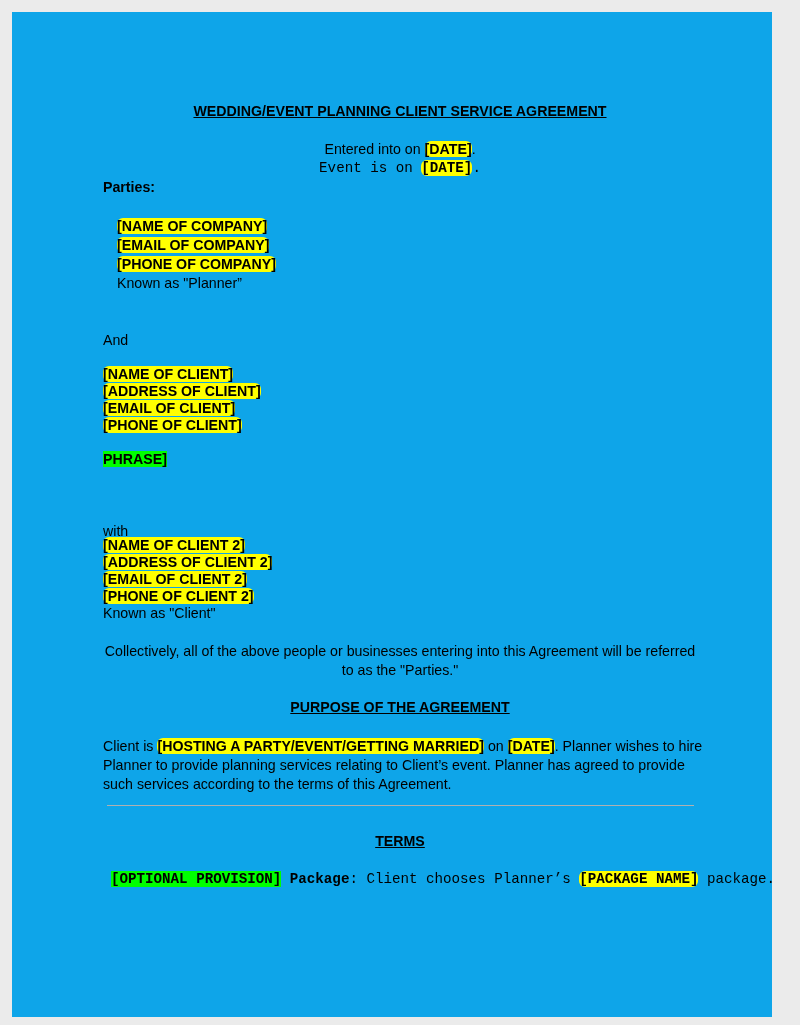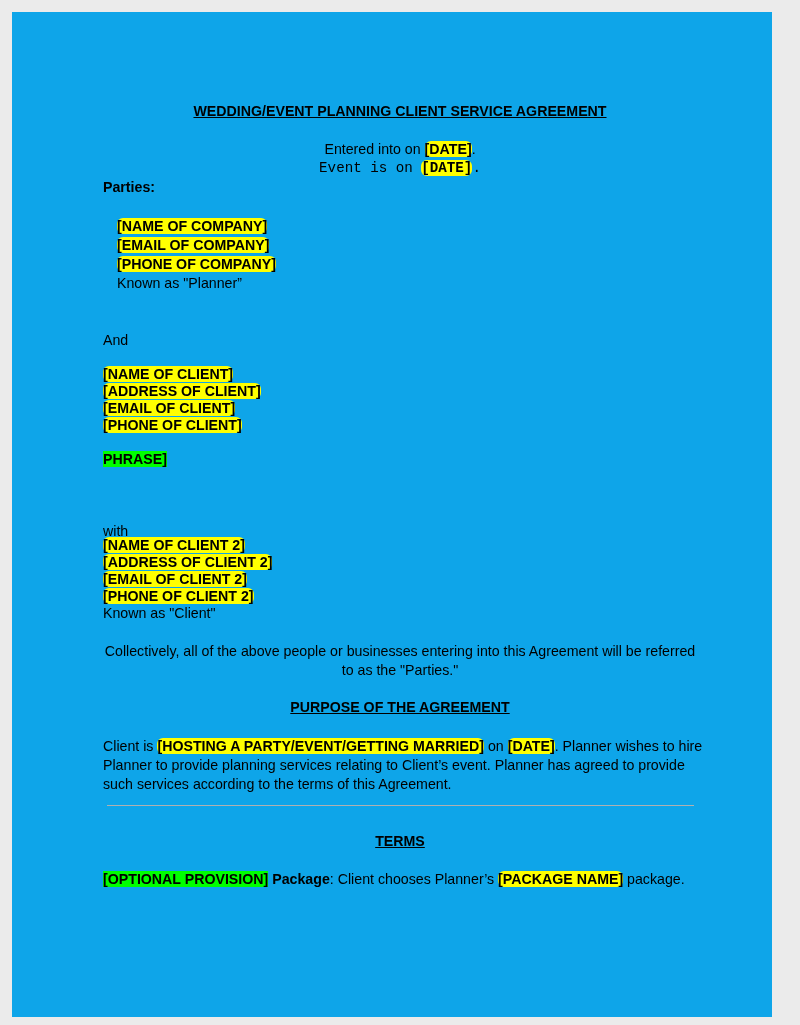--- a/index.html
+++ b/index.html
@@ -84,19 +84,19 @@
         <span>Client is </span><span class="hl-y">[HOSTING A PARTY/EVENT/GETTING MARRIED]</span><span> on </span><span class="hl-y">[DATE]</span><span>. Planner wishes to hire</span>
       </div>
       <div>Planner to provide planning services relating to Client’s event. Planner has agreed to provide</div>
       <div>such services according to the terms of this Agreement.</div>
     </div>
 
     <div class="divider" style="top:793px;"></div>
 
     <div class="abs center b u" style="top:821px;">TERMS</div>
 
-    <div class="abs" style="top:859px; left:0;">
+    <div class="abs" style="top:859px; left:8px;font-family:Liberation Mono, monospace;">
       <span class="hl-g">[OPTIONAL PROVISION]</span>
       <span class="b">Package</span><span>: Client chooses Planner’s </span><span class="hl-y">[PACKAGE NAME]</span><span> package.</span>
     </div>
 
   </div>
 </div>
 
 </body></html>

